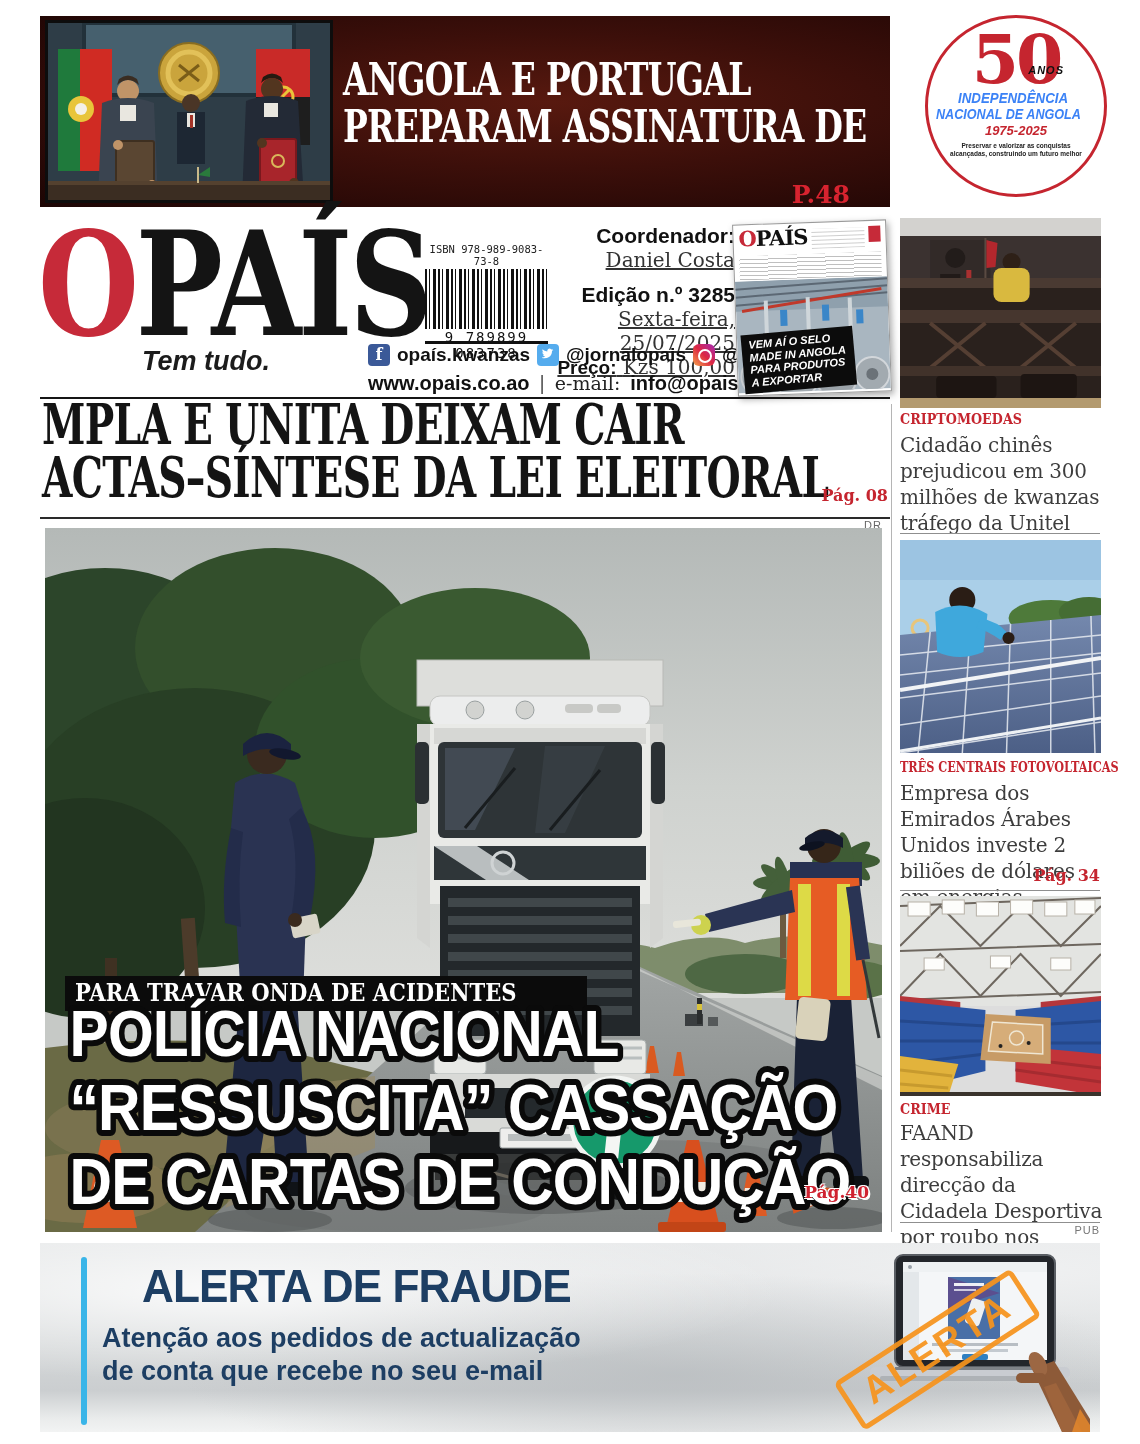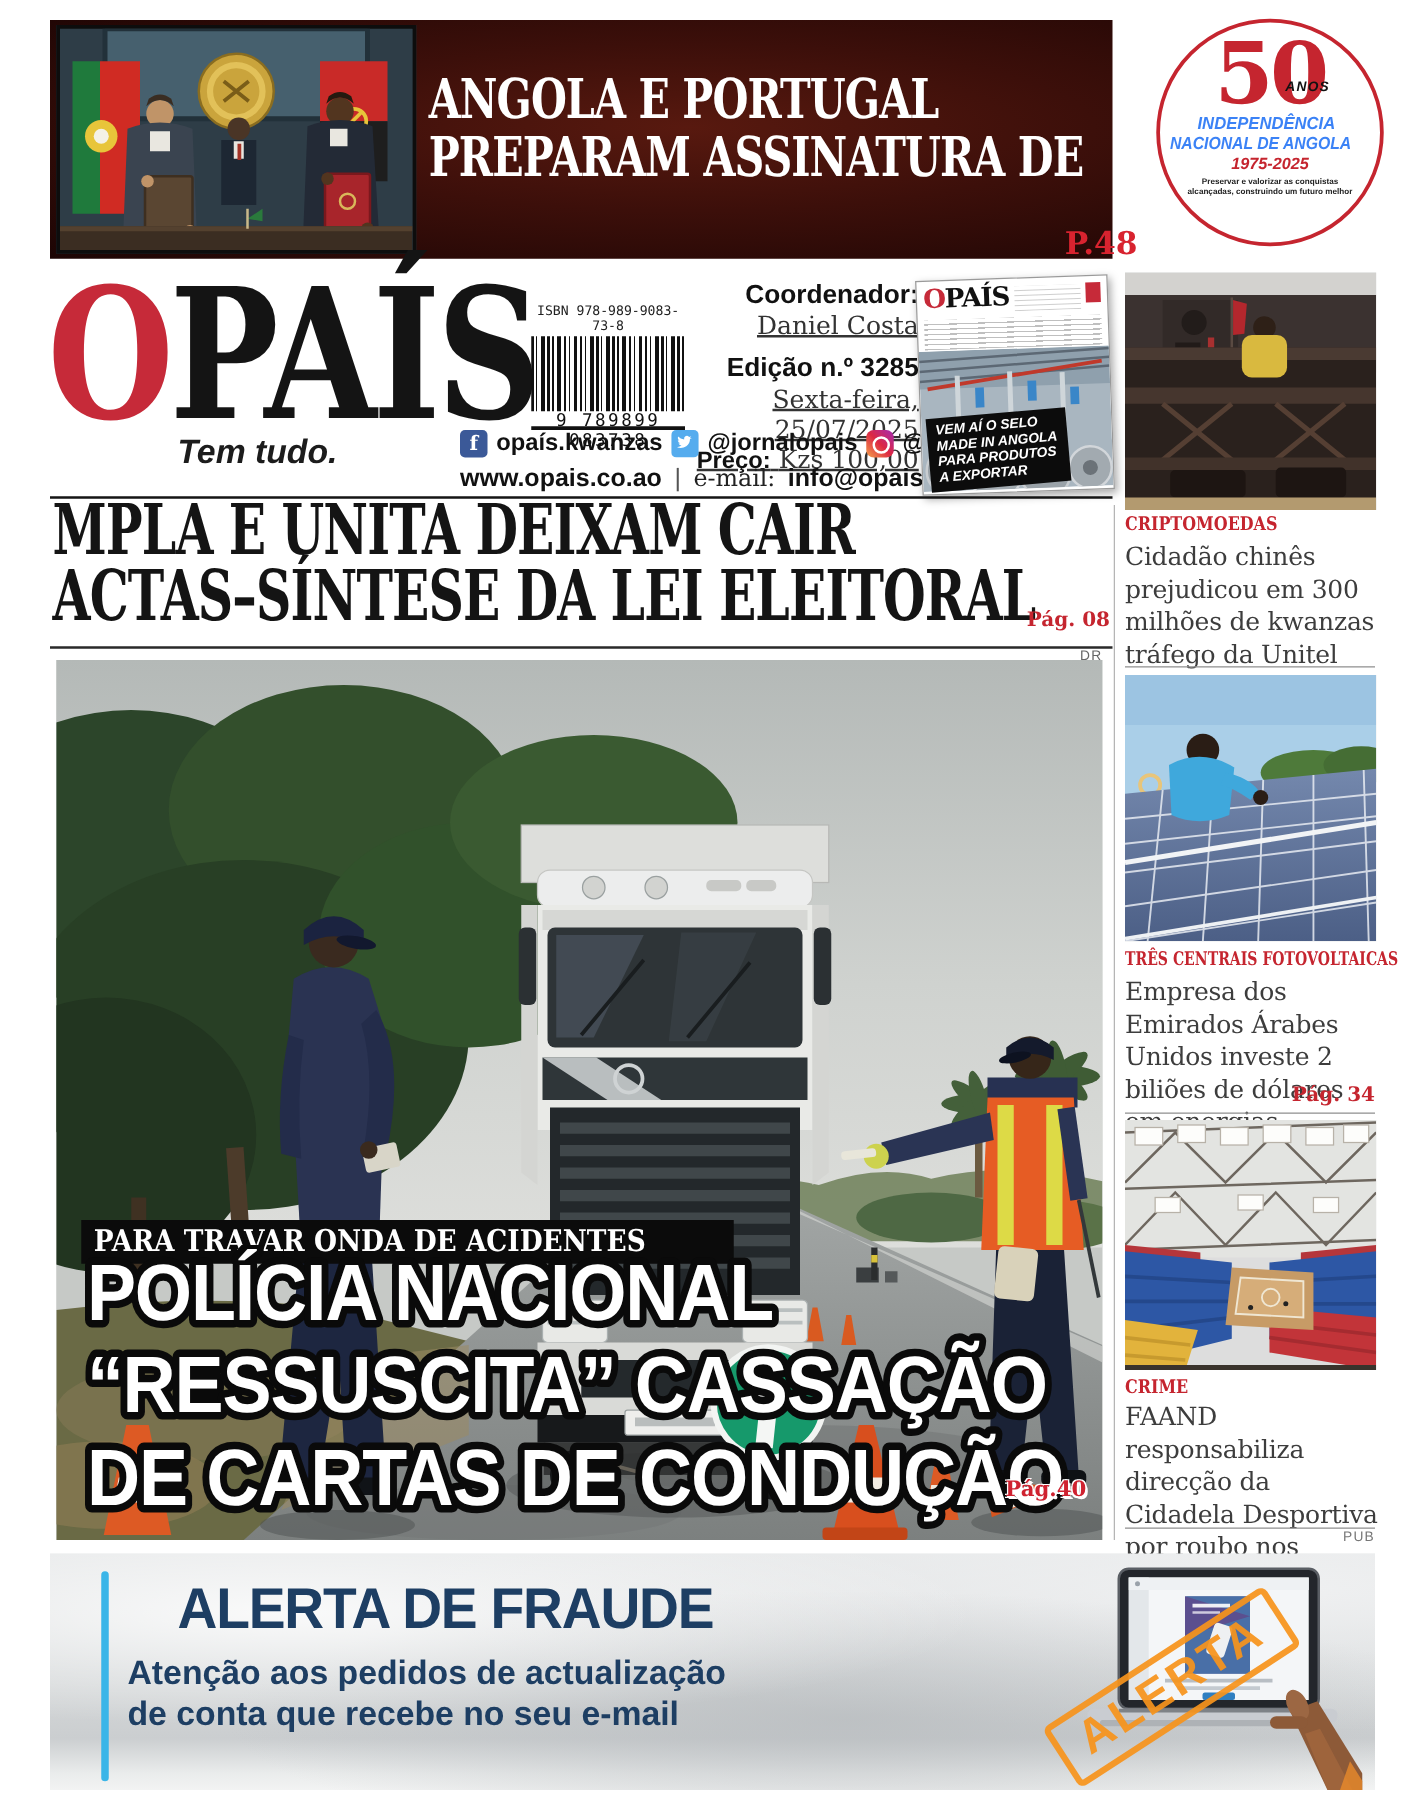--- a/index.html
+++ b/index.html
@@ -8,21 +8,21 @@
           font-family:"Liberation Sans", sans-serif; }
   .abs { position:absolute; }
   .cx { display:inline-block; transform-origin:0 0; white-space:nowrap; }
 
   
   .banner { left:40px; top:16px; width:850px; height:191px;
     background:radial-gradient(ellipse at 60% 45%, #58190f 0%, #3c0f0a 45%, #1c0504 100%); }
   .banner-photo { left:5px; top:4px; width:288px; height:183px; border:3px solid #0d0d0d; background:#2e3d47; }
   .banner-kicker { left:303px; top:12px; color:#fff; font:700 22px "DejaVu Serif", serif; }
   .banner-head { left:303px; top:40px; color:#fff; font:700 44px "DejaVu Serif", serif; line-height:47px; letter-spacing:-1px; }
-  .banner-pref { left:792px; top:164px; width:78px; text-align:right; color:#d8232f; font:700 25px "DejaVu Serif", serif; }
+  .banner-pref { left:732px; top:164px; width:78px; text-align:right; color:#d8232f; font:700 25px "DejaVu Serif", serif; }
 
   
   .logo50 { left:925px; top:15px; width:182px; height:182px; border-radius:50%; background:#fff;
             border:3px solid #c5252f; text-align:center; }
   .logo50 .num { position:relative; margin-top:10px; font:700 68px "DejaVu Serif", serif; line-height:62px;
                  letter-spacing:-3px; color:#c5252f; }
   .logo50 .anos { position:absolute; right:40px; top:46px; font:700 italic 11px "Liberation Sans", sans-serif;
                   color:#111; letter-spacing:1px; }
   .logo50 .t1 { font:700 italic 14px "Liberation Sans", sans-serif; color:#3b82f6; line-height:16px; }
   .logo50 .years { font:700 italic 13px "Liberation Sans", sans-serif; color:#c5252f; margin-top:1px; }

